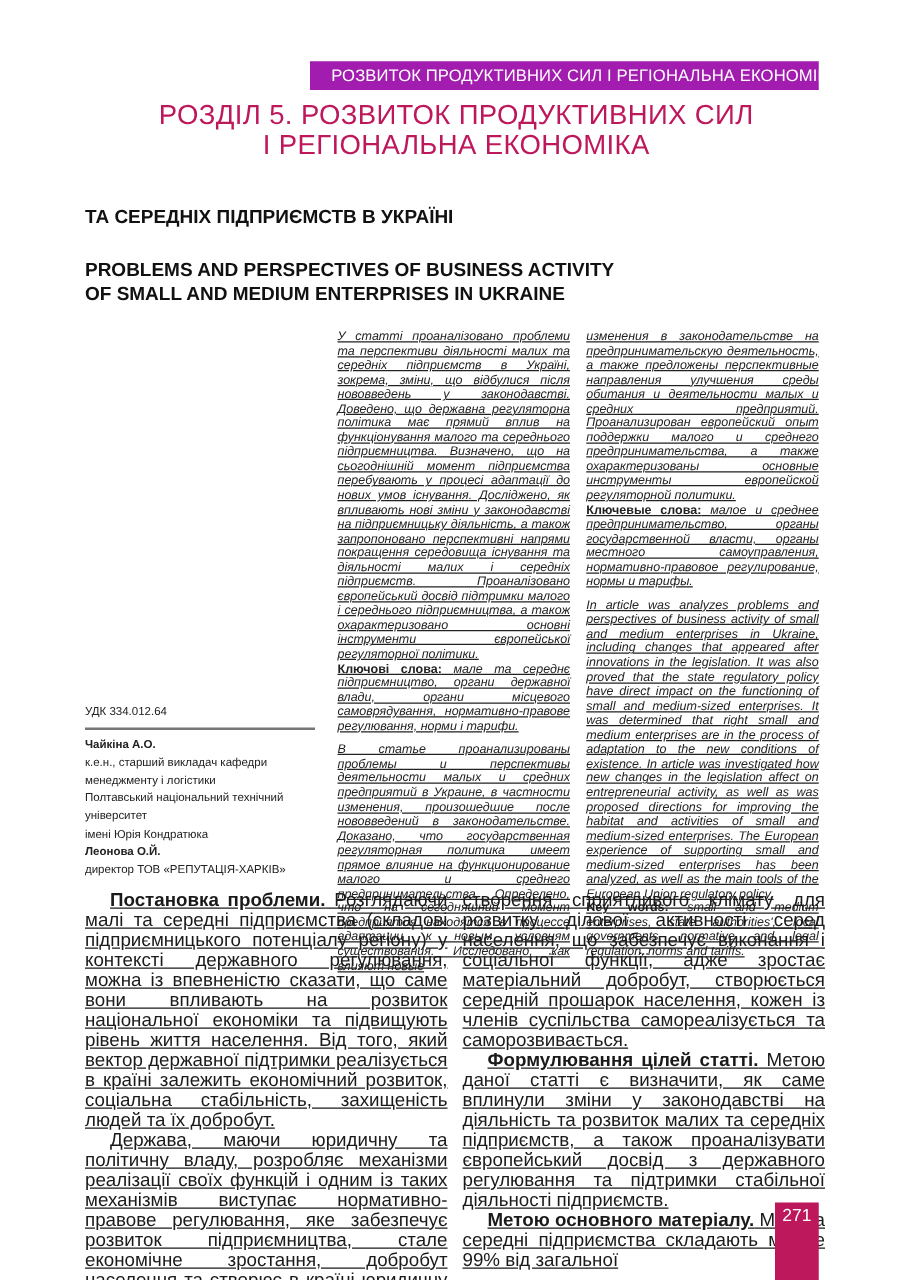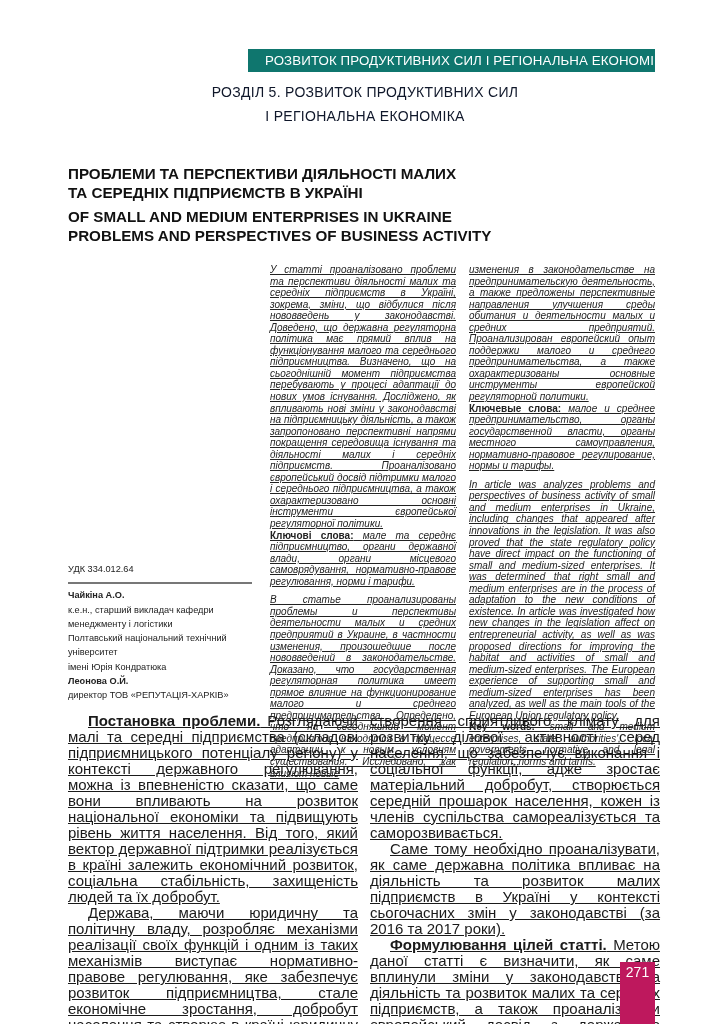--- a/index.html
+++ b/index.html
@@ -1,19 +1,19 @@
 <!DOCTYPE html>
 <html><head>
 <meta charset="utf-8">
 <style>
   html, body { margin:0; padding:0; }
   body { width:724px; height:1024px; background:#ffffff; position:relative; overflow:hidden; font-family:"Liberation Sans", sans-serif; color:#1a1a1a; }
-  .header-bar { position:absolute; left:248px; top:49px; width:407px; height:23px; background:#0f766e; color:#ffffff; display:flex; align-items:center; font-family:"Liberation Sans", sans-serif; font-size:13.3px; letter-spacing:0.1px; white-space:nowrap; }
+  .header-bar { position:absolute; left:248px; top:49px; width:407px; height:23px; background:#a21caf; color:#ffffff; display:flex; align-items:center; font-family:"Liberation Sans", sans-serif; font-size:13.3px; letter-spacing:0.1px; white-space:nowrap; }
   .header-bar .sq { display:inline-block; width:8px; height:8px; background:#ffffff; margin:0 7px 0 10px; }
-  .section-title { position:absolute; left:100px; top:80px; width:530px; text-align:center; font-family:"Liberation Sans", sans-serif; font-size:14px; line-height:24px; color:#0f172a; letter-spacing:0.3px; }
+  .section-title { position:absolute; left:100px; top:80px; width:530px; text-align:center; font-family:"Liberation Sans", sans-serif; font-size:22px; line-height:24px; color:#be185d; letter-spacing:0.3px; }
   .art-title-ua, .art-title-en { position:absolute; left:68px; width:480px; font-family:"Liberation Sans", sans-serif; font-weight:bold; font-size:15.2px; line-height:19px; color:#111; }
   .art-title-ua { top:164px; }
   .art-title-en { top:207px; }
   .abs-col { position:absolute; top:264px; width:186px; font-family:"Liberation Sans", sans-serif; font-size:10px; line-height:11.55px; text-align:justify; color:#222;text-decoration:underline; }
   .abs-col p { margin:0; font-style:italic; }
   .abs-col .gap { margin-top:7px; }
   .abs-col .kw b { font-style:normal; font-weight:bold;margin-top:39px; }
   .col-a { left:270px; }
   .col-b { left:469px; }
   .meta { position:absolute; left:68px; top:534px; width:184px; font-family:"Liberation Sans", sans-serif; font-size:9.2px; line-height:14.3px; color:#222; }
@@ -34,26 +34,25 @@
   <span class="sq"></span>
   <span>РОЗВИТОК ПРОДУКТИВНИХ СИЛ І РЕГІОНАЛЬНА ЕКОНОМІКА</span>
 </div>
 
 <div class="section-title">
   <div>РОЗДІЛ 5. РОЗВИТОК ПРОДУКТИВНИХ СИЛ</div>
   <div>І РЕГІОНАЛЬНА ЕКОНОМІКА</div>
 </div>
 
 <div class="art-title-ua">
-  <div>ПРОБЛЕМИ ТА ПЕРСПЕКТИВИ ДІЯЛЬНОСТІ МАЛИХ</div>
   <div>ТА СЕРЕДНІХ ПІДПРИЄМСТВ В УКРАЇНІ</div>
 </div>
 <div class="art-title-en">
+  <div>PROBLEMS AND PERSPECTIVES OF BUSINESS ACTIVITY</div>
   <div>OF SMALL AND MEDIUM ENTERPRISES IN UKRAINE</div>
-  <div>PROBLEMS AND PERSPECTIVES OF BUSINESS ACTIVITY</div>
 </div>
 
 <div class="meta">
   <div class="udk">УДК 334.012.64</div>
   <div class="rule"></div>
   <div><b>Чайкіна А.О.</b></div>
   <div>к.е.н., старший викладач кафедри</div>
   <div>менеджменту і логістики</div>
   <div>Полтавський національний технічний</div>
   <div>університет</div>
@@ -75,18 +74,17 @@
   <p class="kw"><b>Key words:</b> <span>small and medium enterprises, state authorities', local governments, normative and legal regulation, norms and tariffs.</span></p>
 </div>
 
 <div class="body-col body-left">
   <p><b>Постановка проблеми.</b><span> Розглядаючи малі та середні підприємства (складові підприємницького потенціалу регіону) у контексті державного регулювання, можна із впевненістю сказати, що саме вони впливають на розвиток національної економіки та підвищують рівень життя населення. Від того, який вектор державної підтримки реалізується в країні залежить економічний розвиток, соціальна стабільність, захищеність людей та їх добробут.</span></p>
   <p>Держава, маючи юридичну та політичну владу, розробляє механізми реалізації своїх функцій і одним із таких механізмів виступає нормативно-правове регулювання, яке забезпечує розвиток підприємництва, стале економічне зростання, добробут населення та створює в країні юридичну відповідальність та захищеність. У розвинених країнах світу вже давно економічна функція держави реалізується через підтримку підприємництва,</p>
 </div>
 
 <div class="body-col body-right">
   <p class="noind">створення сприятливого клімату для розвитку ділової активності серед населення, що забезпечує виконання і соціальної функції, адже зростає матеріальний добробут, створюється середній прошарок населення, кожен із членів суспільства самореалізується та саморозвивається.</p>
-  <p>Саме тому необхідно проаналізувати, як саме державна політика впливає на діяльність та розвиток малих підприємств в Україні у контексті сьогочасних змін у законодавстві (за 2016 та 2017 роки).</p>
   <p><b>Формулювання цілей статті.</b><span> Метою даної статті є визначити, як саме вплинули зміни у законодавстві на діяльність та розвиток малих та середніх підприємств, а також проаналізувати європейський досвід з державного регулювання та підтримки стабільної діяльності підприємств.</span></p>
   <p><b>Метою основного матеріалу.</b><span> Малі та середні підприємства складають майже 99% від загальної</span></p>
 </div>
 
 <div class="page-num">271</div>
 
 </body></html>

